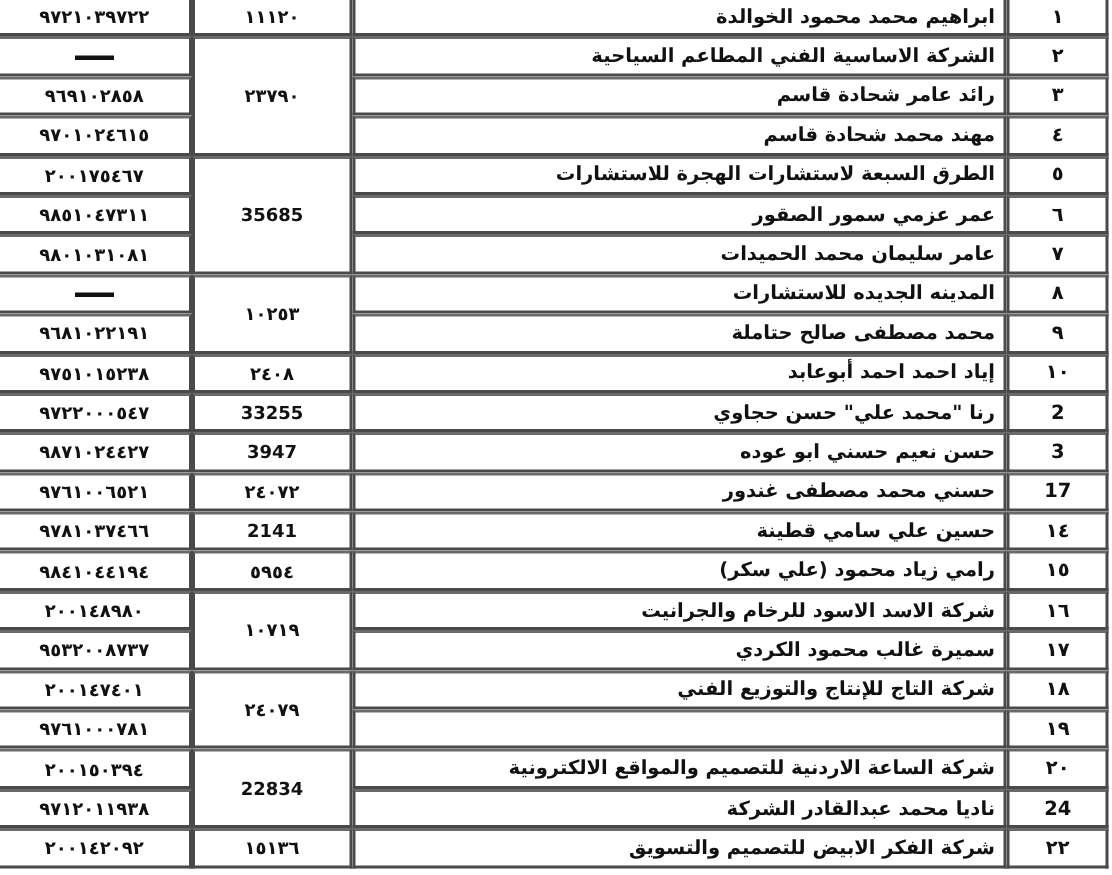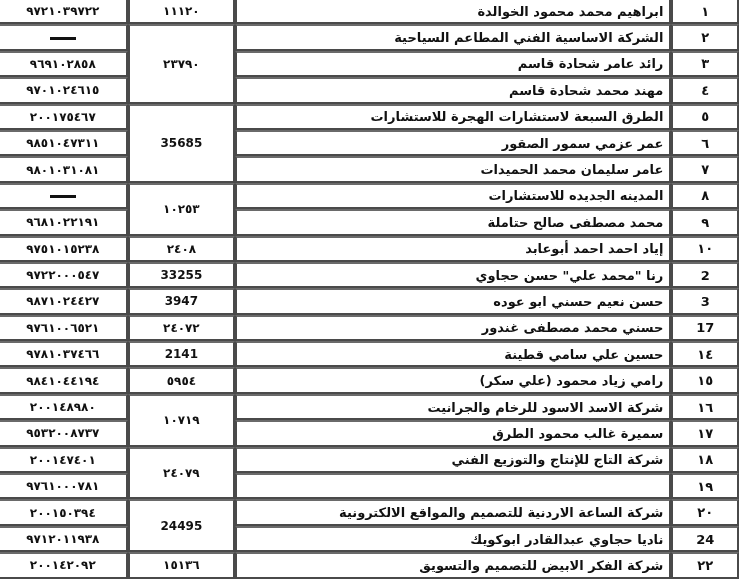--- a/index.html
+++ b/index.html
@@ -120,43 +120,43 @@
         <td class="c-reg">٩٨٤١٠٤٤١٩٤</td>
       </tr>
       <tr>
         <td class="c-no">١٦</td>
         <td class="c-name">شركة الاسد الاسود للرخام والجرانيت</td>
         <td class="c-code" rowspan="2">١٠٧١٩</td>
         <td class="c-reg">٢٠٠١٤٨٩٨٠</td>
       </tr>
       <tr>
         <td class="c-no">١٧</td>
-        <td class="c-name">سميرة غالب محمود الطرق</td>
+        <td class="c-name">سميرة غالب محمود الكردي</td>
         <td class="c-reg">٩٥٣٢٠٠٨٧٣٧</td>
       </tr>
       <tr>
         <td class="c-no">١٨</td>
         <td class="c-name">شركة التاج للإنتاج والتوزيع الفني</td>
         <td class="c-code" rowspan="2">٢٤٠٧٩</td>
         <td class="c-reg">٢٠٠١٤٧٤٠١</td>
       </tr>
       <tr>
         <td class="c-no">١٩</td>
         <td class="c-name"></td>
         <td class="c-reg">٩٧٦١٠٠٠٧٨١</td>
       </tr>
       <tr>
         <td class="c-no">٢٠</td>
         <td class="c-name">شركة الساعة الاردنية للتصميم والمواقع الالكترونية</td>
-        <td class="c-code" rowspan="2">24495</td>
+        <td class="c-code" rowspan="2">22834</td>
         <td class="c-reg">٢٠٠١٥٠٣٩٤</td>
       </tr>
       <tr>
         <td class="c-no">24</td>
-        <td class="c-name">ناديا حجاوي عبدالقادر ابوكويك</td>
+        <td class="c-name">ناديا محمد عبدالقادر الشركة</td>
         <td class="c-reg">٩٧١٢٠١١٩٣٨</td>
       </tr>
       <tr>
         <td class="c-no">٢٢</td>
         <td class="c-name">شركة الفكر الابيض للتصميم والتسويق</td>
         <td class="c-code" rowspan="2">١٥١٣٦</td>
         <td class="c-reg">٢٠٠١٤٢٠٩٢</td>
       </tr>
     </tbody>
 </table>

